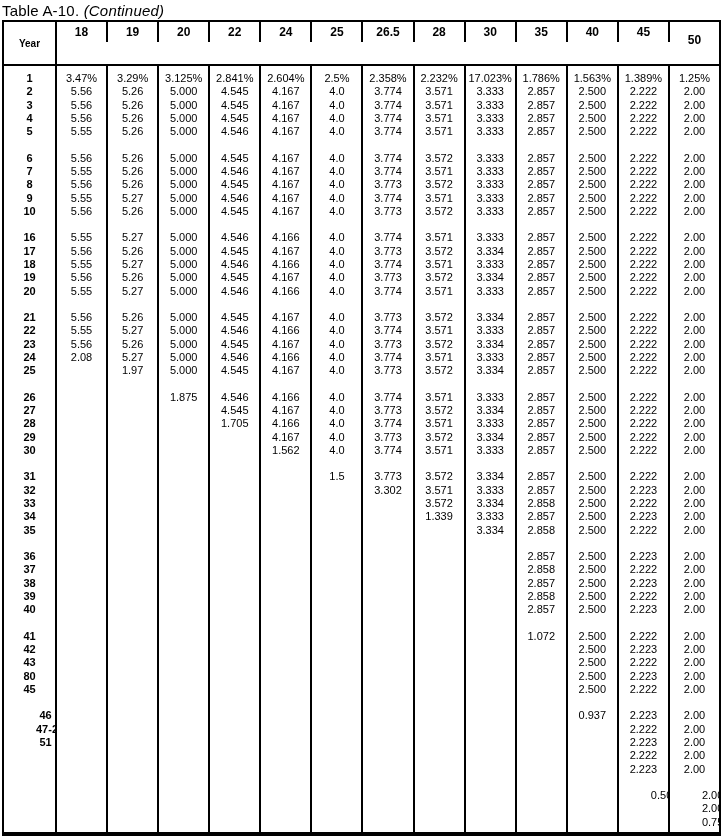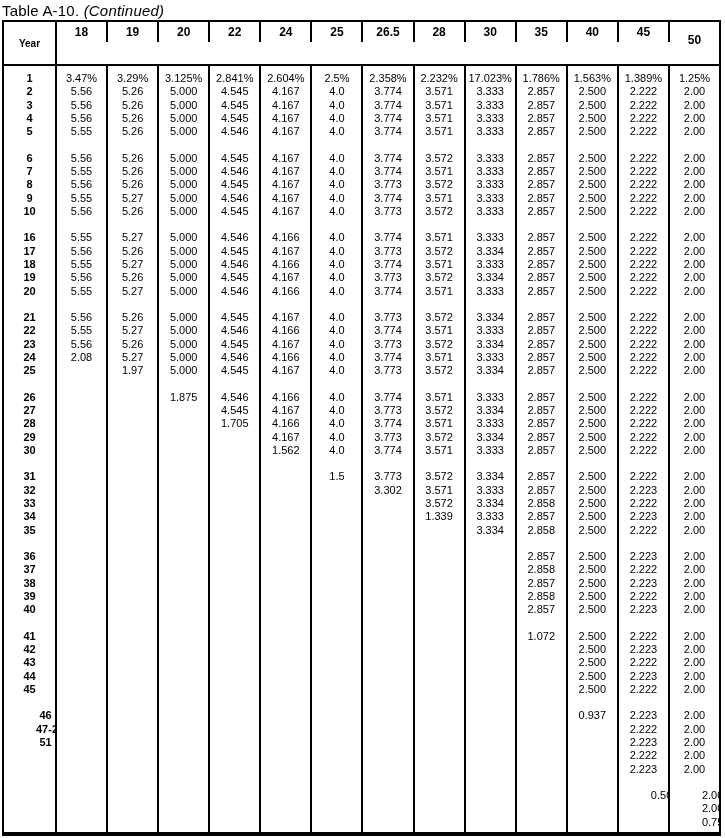--- a/index.html
+++ b/index.html
@@ -138,21 +138,21 @@
           <div class="line">36</div>
           <div class="line">37</div>
           <div class="line">38</div>
           <div class="line">39</div>
           <div class="line">40</div>
         </div>
         <div class="grp">
           <div class="line">41</div>
           <div class="line">42</div>
           <div class="line">43</div>
-          <div class="line">44</div>
+          <div class="line">80</div>
           <div class="line">45</div>
         </div>
         <div class="grp">
           <div class="line">46</div>
           <div class="line">47-20</div>
           <div class="line">51</div>
         </div>
       </div>
       <div class="col">
         <div class="grp">

